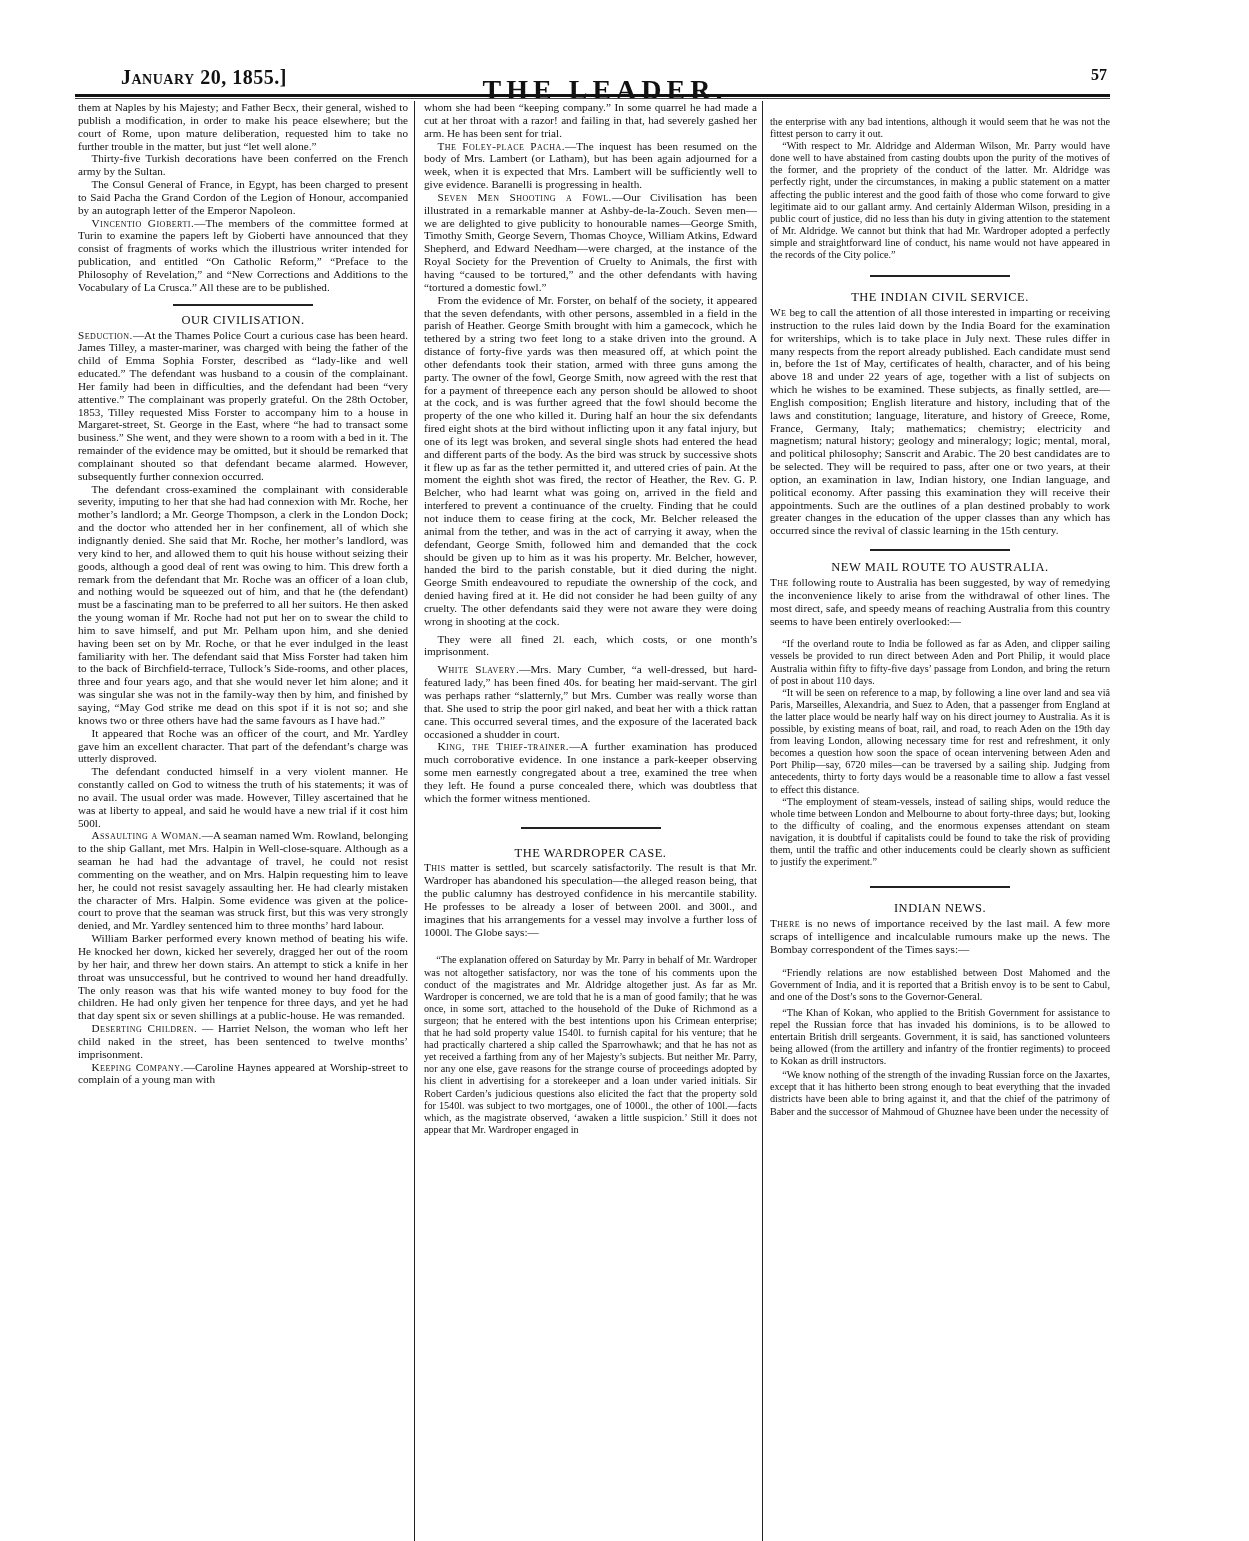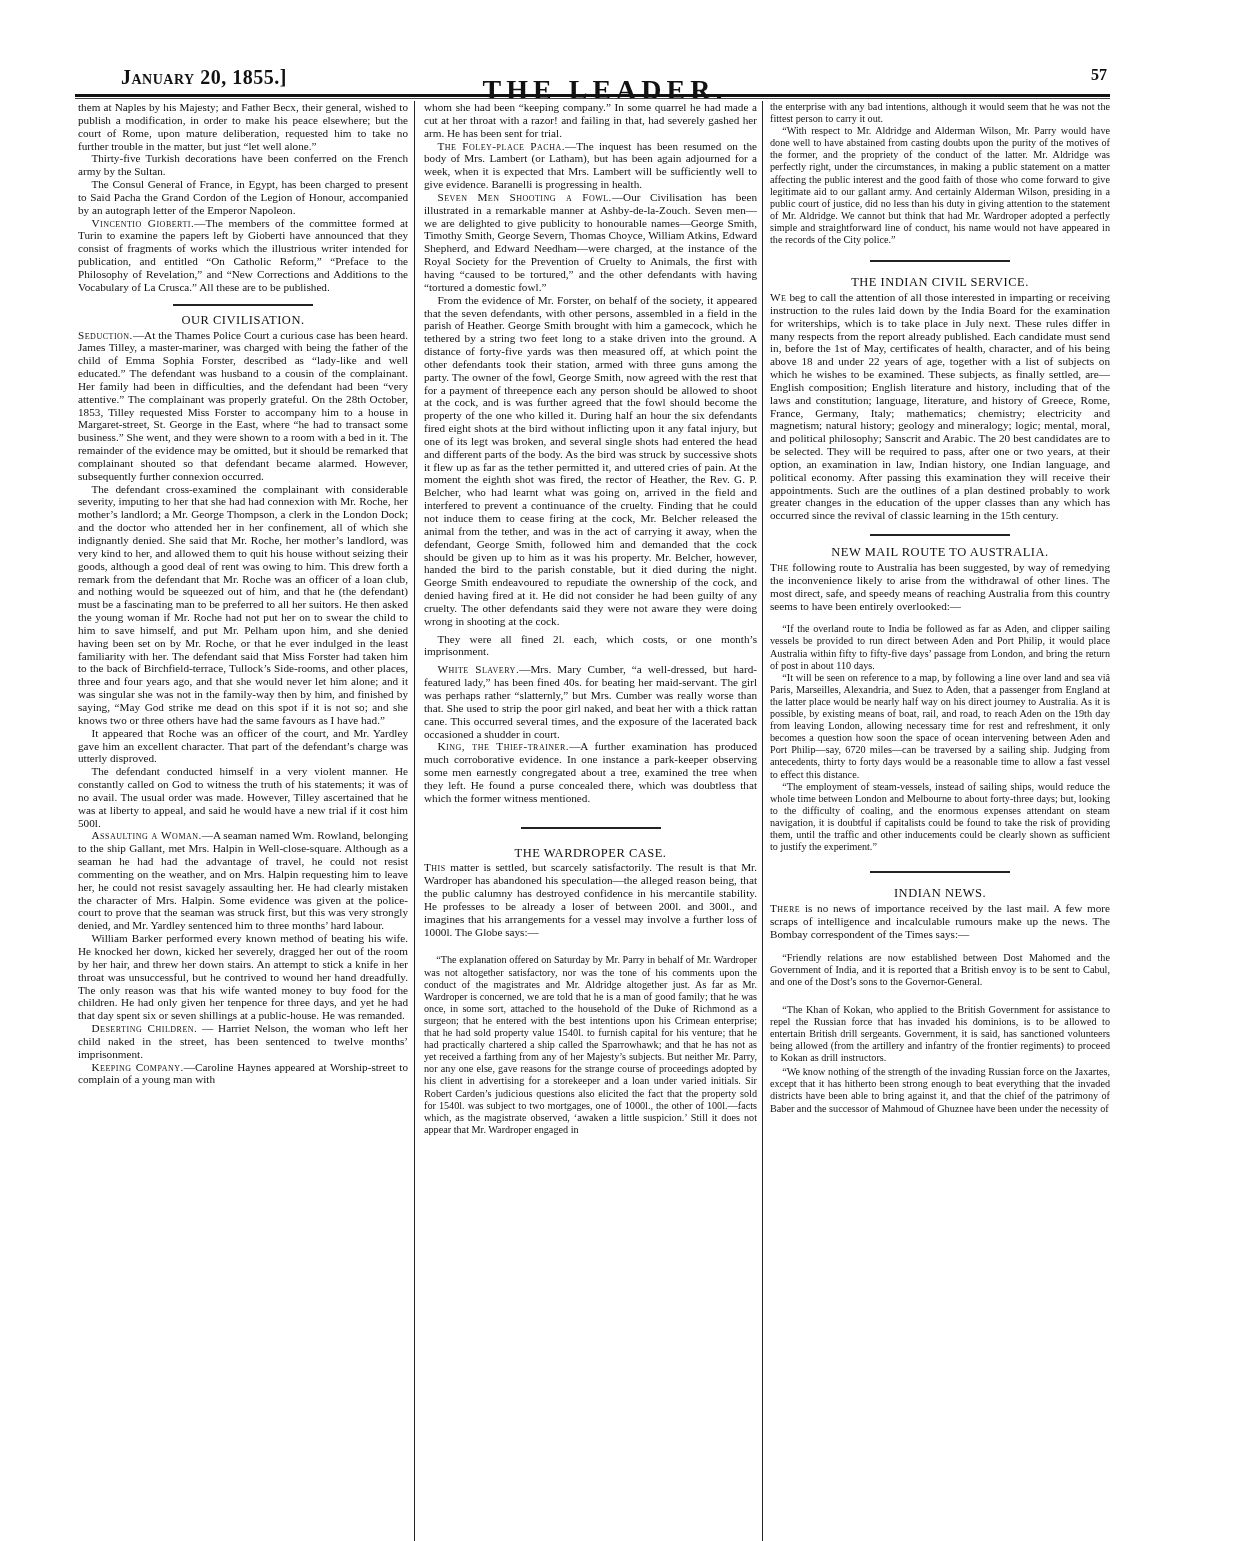--- a/index.html
+++ b/index.html
@@ -70,33 +70,33 @@
   <p><span class="sc">King, the Thief-trainer.</span><span>—A further examination has produced much corroborative evidence. In one instance a park-keeper observing some men earnestly congregated about a tree, examined the tree when they left. He found a purse concealed there, which was doubtless that which the former witness mentioned.</span></p>
 
   <div class="divider" style="margin-top:22px;margin-bottom:18px;"></div>
   <div class="heading">THE WARDROPER CASE.</div>
   <p class="noind"><span class="sc">This</span><span> matter is settled, but scarcely satisfactorily. The result is that Mr. Wardroper has abandoned his speculation—the alleged reason being, that the public calumny has destroyed confidence in his mercantile stability. He professes to be already a loser of between 200l. and 300l., and imagines that his arrangements for a vessel may involve a further loss of 1000l. The Globe says:—</span></p>
   <div class="spacer"></div>
   <p class="quote">“The explanation offered on Saturday by Mr. Parry in behalf of Mr. Wardroper was not altogether satisfactory, nor was the tone of his comments upon the conduct of the magistrates and Mr. Aldridge altogether just. As far as Mr. Wardroper is concerned, we are told that he is a man of good family; that he was once, in some sort, attached to the household of the Duke of Richmond as a surgeon; that he entered with the best intentions upon his Crimean enterprise; that he had sold property value 1540l. to furnish capital for his venture; that he had practically chartered a ship called the Sparrowhawk; and that he has not as yet received a farthing from any of her Majesty’s subjects. But neither Mr. Parry, nor any one else, gave reasons for the strange course of proceedings adopted by his client in advertising for a storekeeper and a loan under varied initials. Sir Robert Carden’s judicious questions also elicited the fact that the property sold for 1540l. was subject to two mortgages, one of 1000l., the other of 100l.—facts which, as the magistrate observed, ‘awaken a little suspicion.’ Still it does not appear that Mr. Wardroper engaged in</p>
 </div>
 
 <div class="col col3">
-  <p class="noind quote" style="margin-top:0">the enterprise with any bad intentions, although it would seem that he was not the fittest person to carry it out.</p>
+  <p class="noind quote" style="margin-top:15px">the enterprise with any bad intentions, although it would seem that he was not the fittest person to carry it out.</p>
   <p class="quote" style="margin-top:0">“With respect to Mr. Aldridge and Alderman Wilson, Mr. Parry would have done well to have abstained from casting doubts upon the purity of the motives of the former, and the propriety of the conduct of the latter. Mr. Aldridge was perfectly right, under the circumstances, in making a public statement on a matter affecting the public interest and the good faith of those who come forward to give legitimate aid to our gallant army. And certainly Alderman Wilson, presiding in a public court of justice, did no less than his duty in giving attention to the statement of Mr. Aldridge. We cannot but think that had Mr. Wardroper adopted a perfectly simple and straightforward line of conduct, his name would not have appeared in the records of the City police.”</p>
 
   <div class="divider" style="margin-top:14px;margin-bottom:14px;"></div>
   <div class="heading">THE INDIAN CIVIL SERVICE.</div>
   <p class="noind"><span class="sc">We</span><span> beg to call the attention of all those interested in imparting or receiving instruction to the rules laid down by the India Board for the examination for writerships, which is to take place in July next. These rules differ in many respects from the report already published. Each candidate must send in, before the 1st of May, certificates of health, character, and of his being above 18 and under 22 years of age, together with a list of subjects on which he wishes to be examined. These subjects, as finally settled, are—English composition; English literature and history, including that of the laws and constitution; language, literature, and history of Greece, Rome, France, Germany, Italy; mathematics; chemistry; electricity and magnetism; natural history; geology and mineralogy; logic; mental, moral, and political philosophy; Sanscrit and Arabic. The 20 best candidates are to be selected. They will be required to pass, after one or two years, at their option, an examination in law, Indian history, one Indian language, and political economy. After passing this examination they will receive their appointments. Such are the outlines of a plan destined probably to work greater changes in the education of the upper classes than any which has occurred since the revival of classic learning in the 15th century.</span></p>
 
   <div class="divider" style="margin-top:12px;margin-bottom:10px;"></div>
   <div class="heading">NEW MAIL ROUTE TO AUSTRALIA.</div>
   <p class="noind"><span class="sc">The</span><span> following route to Australia has been suggested, by way of remedying the inconvenience likely to arise from the withdrawal of other lines. The most direct, safe, and speedy means of reaching Australia from this country seems to have been entirely overlooked:—</span></p>
   <p class="quote">“If the overland route to India be followed as far as Aden, and clipper sailing vessels be provided to run direct between Aden and Port Philip, it would place Australia within fifty to fifty-five days’ passage from London, and bring the return of post in about 110 days.</p>
   <p class="quote" style="margin-top:0">“It will be seen on reference to a map, by following a line over land and sea viâ Paris, Marseilles, Alexandria, and Suez to Aden, that a passenger from England at the latter place would be nearly half way on his direct journey to Australia. As it is possible, by existing means of boat, rail, and road, to reach Aden on the 19th day from leaving London, allowing necessary time for rest and refreshment, it only becomes a question how soon the space of ocean intervening between Aden and Port Philip—say, 6720 miles—can be traversed by a sailing ship. Judging from antecedents, thirty to forty days would be a reasonable time to allow a fast vessel to effect this distance.</p>
   <p class="quote" style="margin-top:0">“The employment of steam-vessels, instead of sailing ships, would reduce the whole time between London and Melbourne to about forty-three days; but, looking to the difficulty of coaling, and the enormous expenses attendant on steam navigation, it is doubtful if capitalists could be found to take the risk of providing them, until the traffic and other inducements could be clearly shown as sufficient to justify the experiment.”</p>
 
   <div class="divider" style="margin-top:18px;margin-bottom:14px;"></div>
   <div class="heading">INDIAN NEWS.</div>
   <p class="noind"><span class="sc">There</span><span> is no news of importance received by the last mail. A few more scraps of intelligence and incalculable rumours make up the news. The Bombay correspondent of the Times says:—</span></p>
   <p class="quote">“Friendly relations are now established between Dost Mahomed and the Government of India, and it is reported that a British envoy is to be sent to Cabul, and one of the Dost’s sons to the Governor-General.</p>
-  <p class="quote" style="margin-top:16px">“The Khan of Kokan, who applied to the British Government for assistance to repel the Russian force that has invaded his dominions, is to be allowed to entertain British drill sergeants. Government, it is said, has sanctioned volunteers being allowed (from the artillery and infantry of the frontier regiments) to proceed to Kokan as drill instructors.</p>
+  <p class="quote" style="margin-top:4px">“The Khan of Kokan, who applied to the British Government for assistance to repel the Russian force that has invaded his dominions, is to be allowed to entertain British drill sergeants. Government, it is said, has sanctioned volunteers being allowed (from the artillery and infantry of the frontier regiments) to proceed to Kokan as drill instructors.</p>
   <p class="quote" style="margin-top:2px">“We know nothing of the strength of the invading Russian force on the Jaxartes, except that it has hitherto been strong enough to beat everything that the invaded districts have been able to bring against it, and that the chief of the patrimony of Baber and the successor of Mahmoud of Ghuznee have been under the necessity of</p>
 </div>
 
 </body></html>

